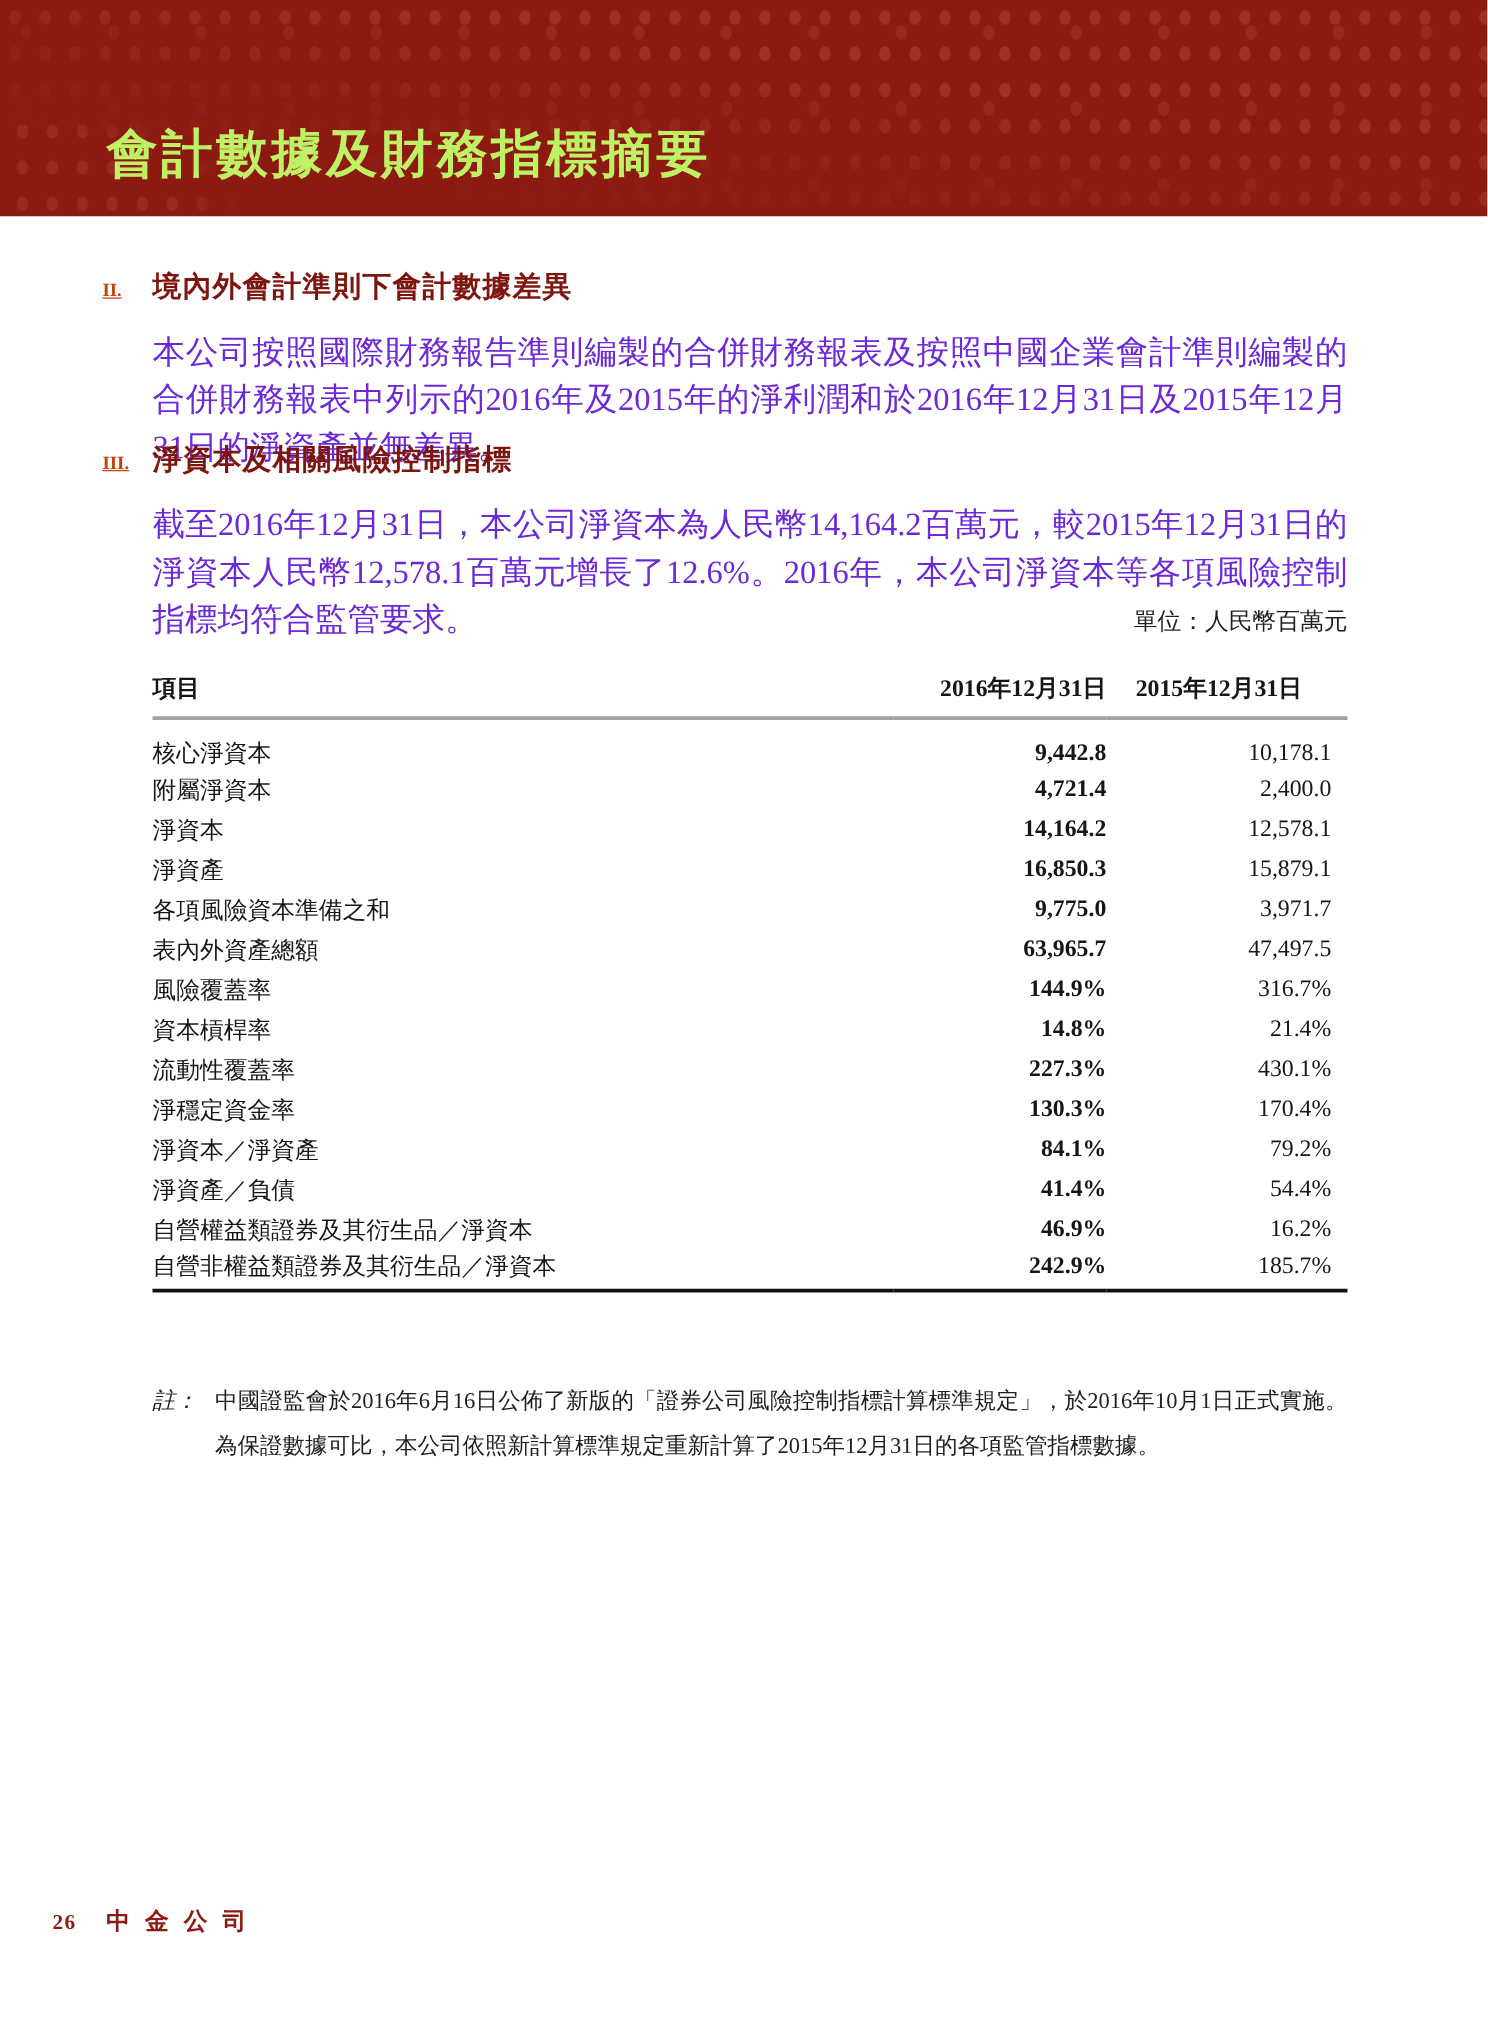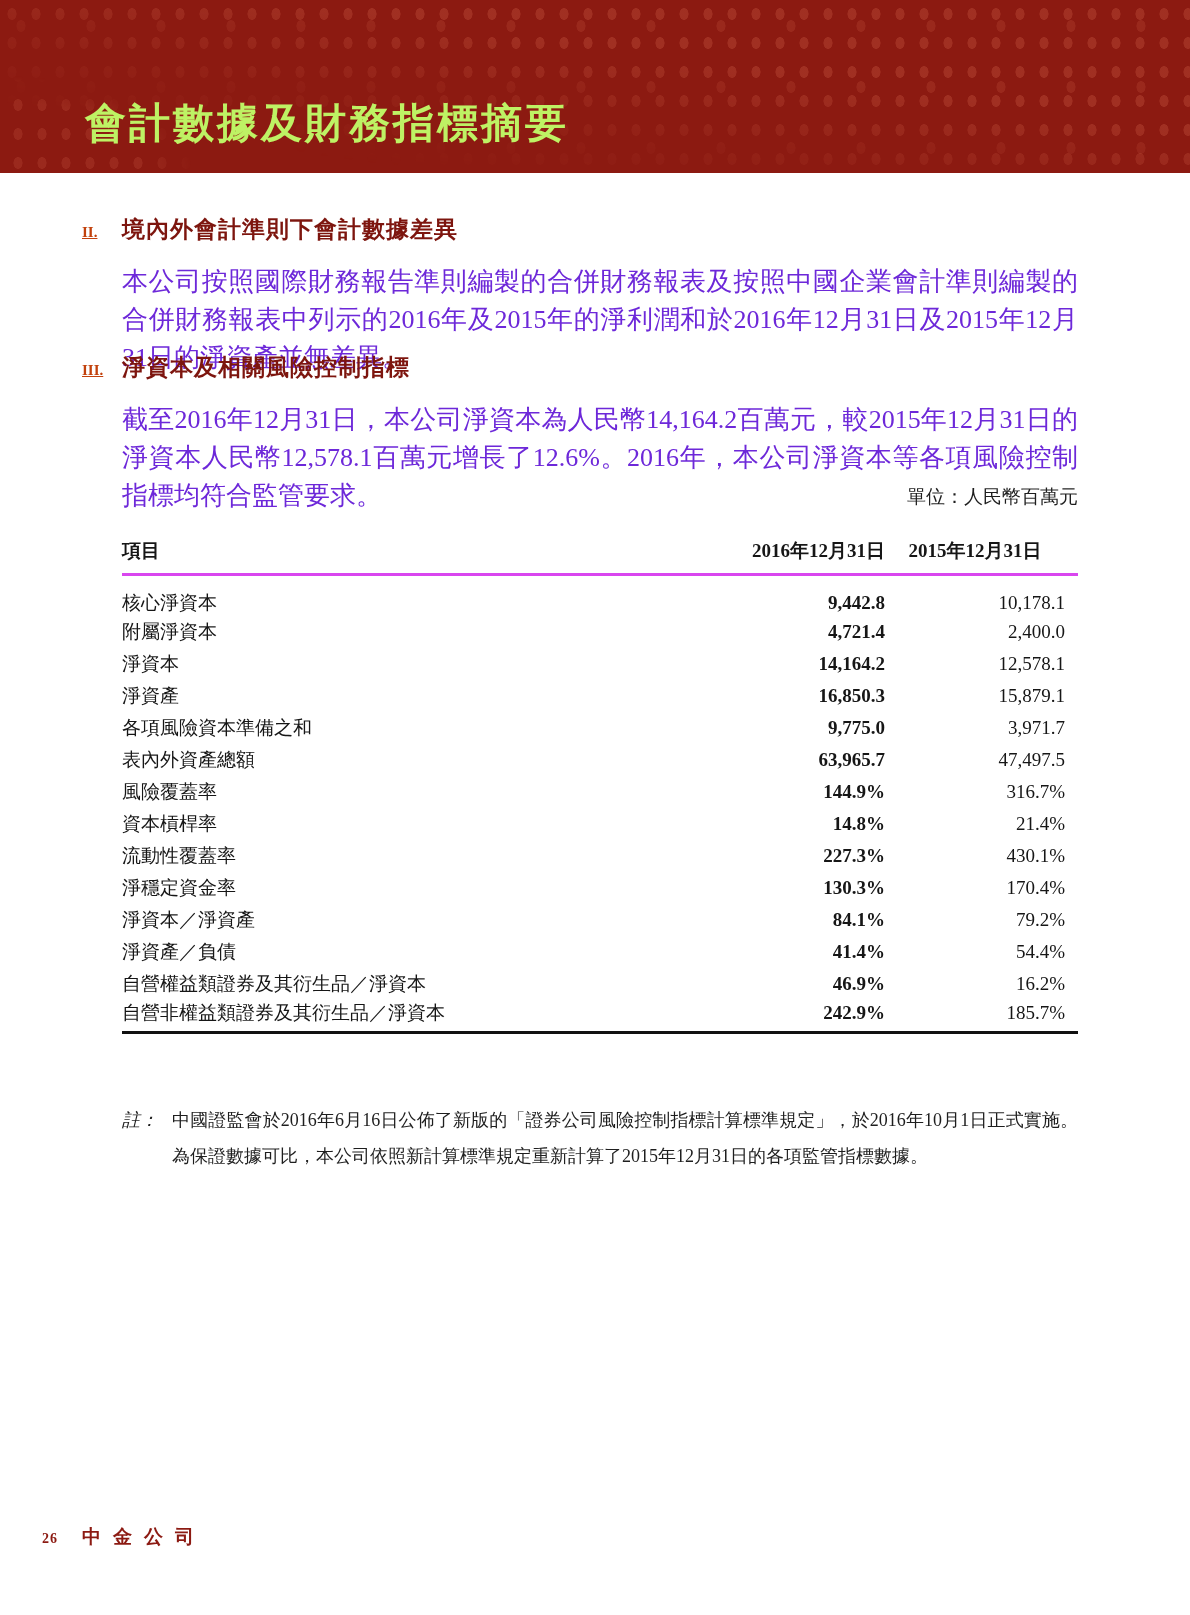--- a/index.html
+++ b/index.html
@@ -78,21 +78,21 @@
   .metrics-table {
     position: absolute; top: 538px; left: 122px;
     width: 956px;
     border-collapse: collapse;
     font-size: 19px;
     color: #161616;
   }
   .metrics-table th {
     font-size: 19px;
     padding-bottom: 9px;
-    border-bottom: 3px solid #d946ef;
+    border-bottom: 3px solid #a3a3a3;
     vertical-align: bottom;
   }
   .metrics-table th.col-item { text-align: left; font-weight: bold; }
   .metrics-table th.col-y2016 { text-align: right; font-weight: bold; }
   .metrics-table th.col-y2015 { text-align: center; font-weight: bold; padding-right: 13px; }
   .metrics-table col.c-item { width: auto; }
   .metrics-table col.c-2016 { width: 170px; }
   .metrics-table col.c-2015 { width: 193px; }
   .metrics-table td { height: 32px; vertical-align: middle; }
   .metrics-table tbody tr:first-child td { padding-top: 14px; }
@@ -112,21 +112,21 @@
   }
   .note-label { flex: 0 0 50px; font-style: italic; }
   .note-text { flex: 1; text-align: justify; }
 
   
   .page-footer {
     position: absolute; top: 1524px; left: 42px;
     display: flex; align-items: baseline;
     color: #8c1a12;
   }
-  .page-number { font-size: 14px; font-weight: bold; letter-spacing: 1px; }
+  .page-number { font-size: 17px; font-weight: bold; letter-spacing: 1px; }
   .company-name {
     margin-left: 24px;
     font-size: 19px; font-weight: bold;
     letter-spacing: 12px;
   }
 </style>
 </head>
 <body>
 
 <div class="page">

